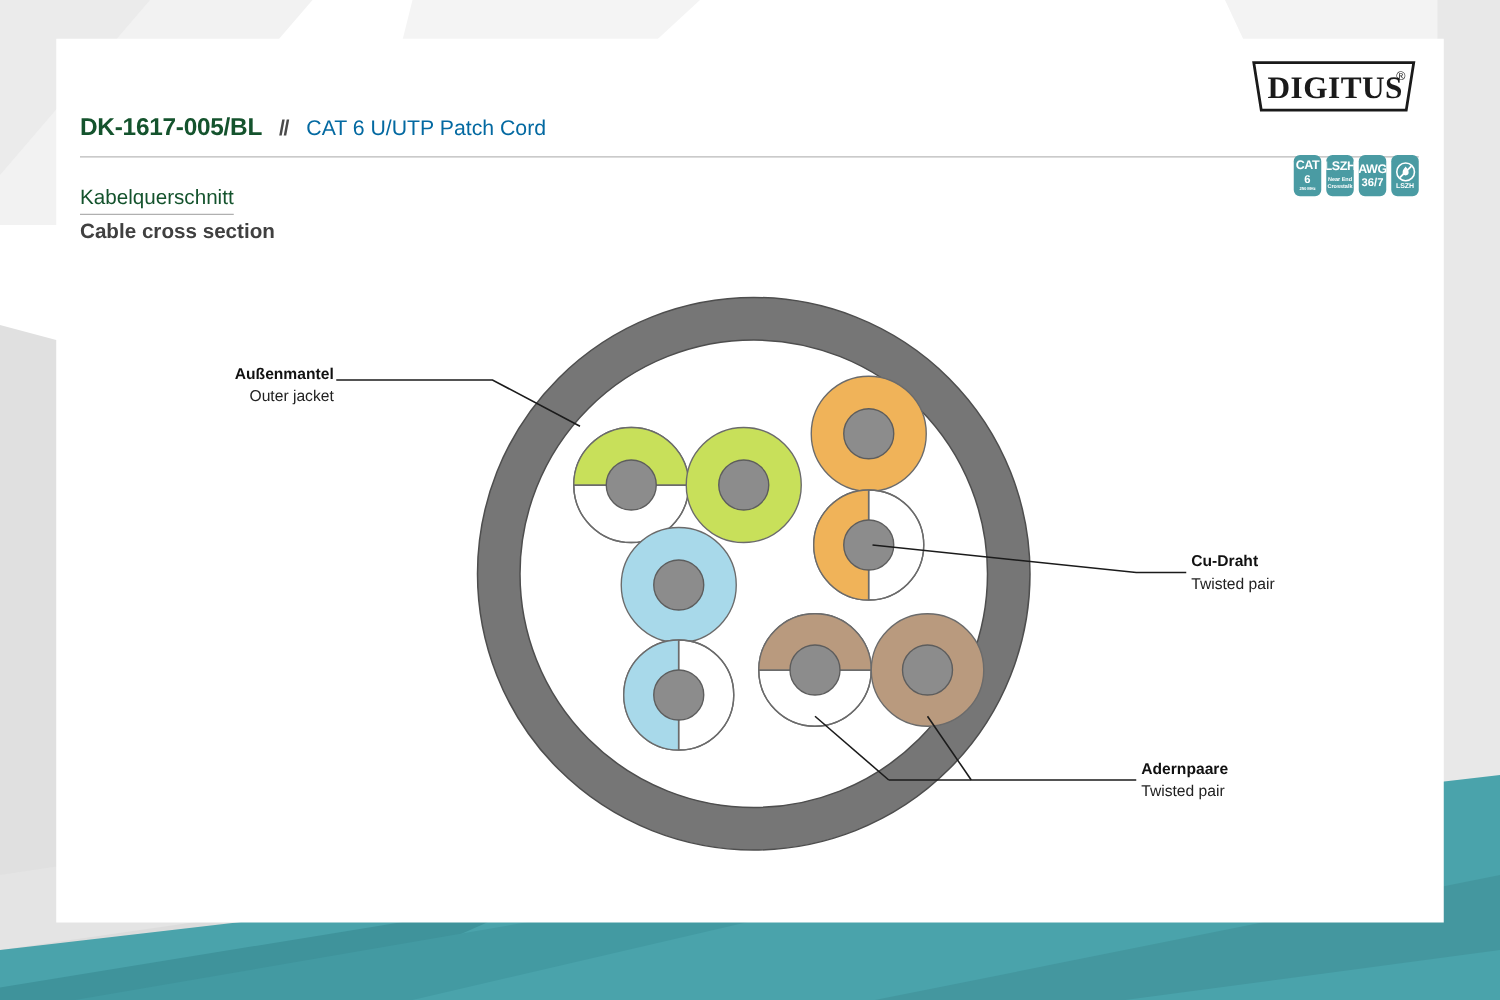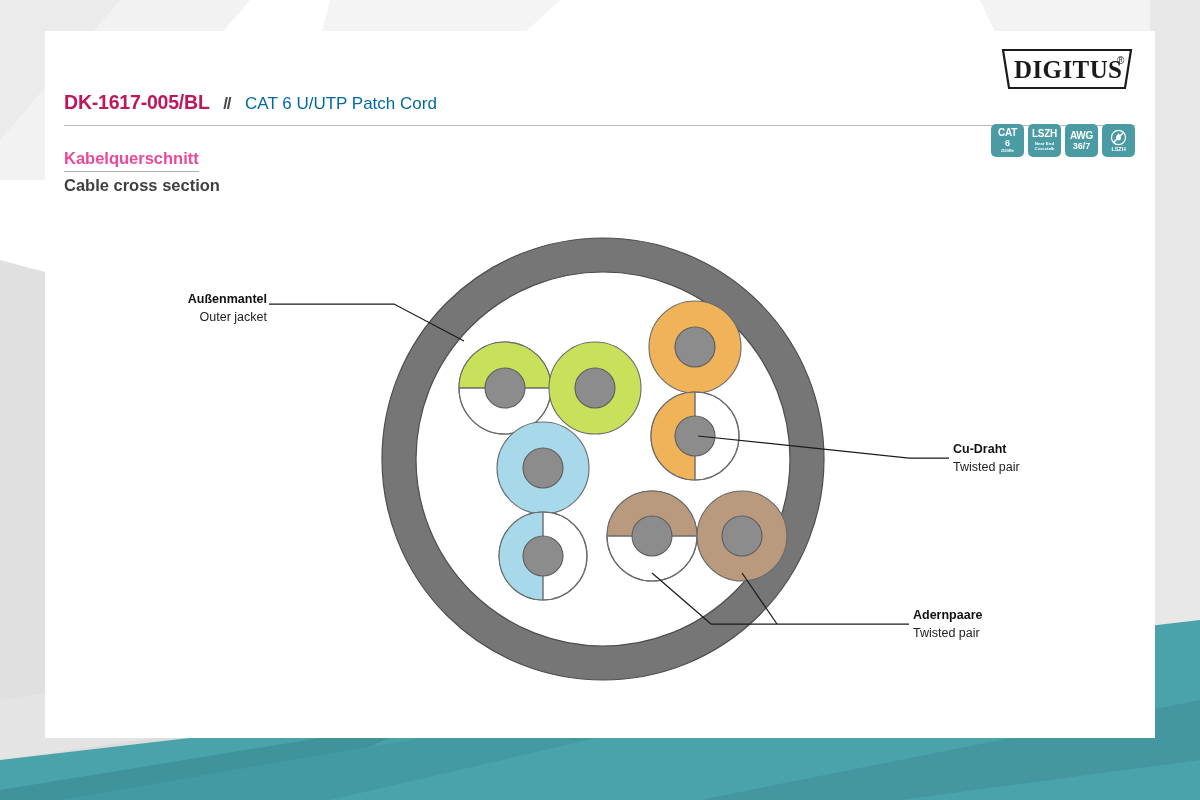--- a/index.html
+++ b/index.html
@@ -50,43 +50,43 @@
     left: 19px;
     top: 60px;
     width: 1071px;
     height: 34px;
     border-bottom: 1px solid #b9b9b9;
     white-space: nowrap;
   }
   .sku {
     font-size: 19.5px;
     font-weight: bold;
-    color: #be185d;
+    color: #14532d;
     letter-spacing: -0.2px;
   }
   .slashes {
     font-size: 17px;
     color: #4a4a4a;
     font-weight: bold;
     margin: 0 4px 0 9px;
     letter-spacing: -1px;
   }
   .prodname {
     font-size: 17px;
     color: #0369a1;
     margin-left: 6px;
   }
   
   #sect-de {
     position: absolute;
     left: 19px;
     top: 118px;
     font-size: 16.5px;
-    font-weight: bold;
-    color: #ec4899;
+    font-weight: normal;
+    color: #14532d;
     border-bottom: 1px solid #b0b0b0;
     padding-bottom: 3px;
     display: inline-block;
     white-space: nowrap;
   }
   #sect-en {
     position: absolute;
     left: 19px;
     top: 145px;
     font-size: 16.5px;
@@ -96,21 +96,21 @@
   }
   
   #badges {
     position: absolute;
     right: 20px;
     top: 93px;
     display: flex;
     gap: 4px;
   }
   .badge {
-    width: 33px;
+    width: 22px;
     height: 33px;
     border-radius: 5px;
     background: #4a9ba3;
     color: #ffffff;
     display: flex;
     flex-direction: column;
     align-items: center;
     justify-content: center;
     line-height: 1;
     overflow: hidden;

